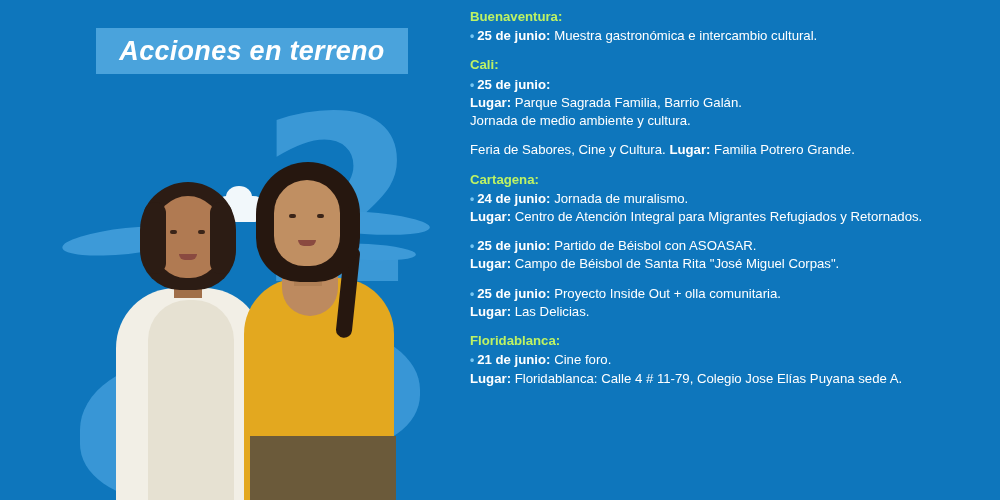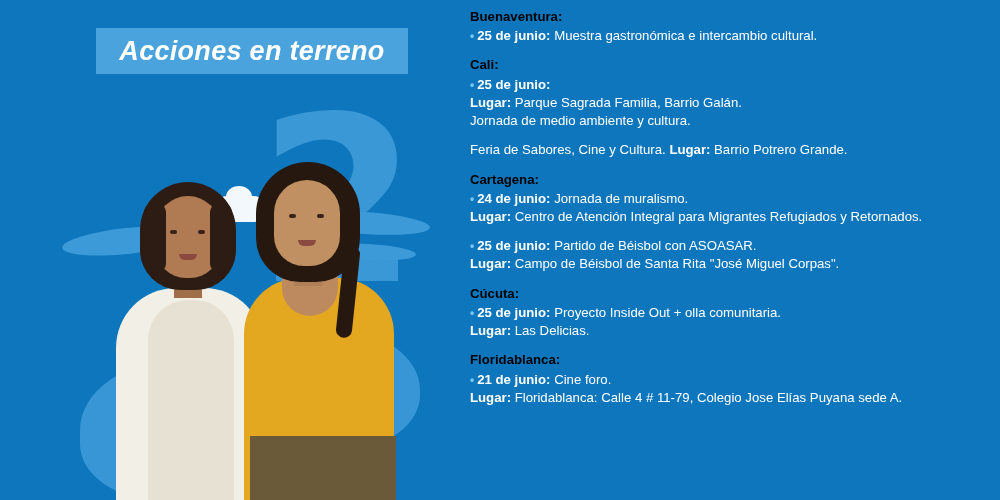--- a/index.html
+++ b/index.html
@@ -294,21 +294,21 @@
     left: 470px;
     top: 8px;
     width: 505px;
     height: 486px;
     color: #ffffff;
     font-size: 13.2px;
     line-height: 1.38;
   }
   .block { margin-bottom: 11px; }
   .city {
-    color: #000000;
+    color: #bef264;
     font-weight: bold;
     font-size: 13.2px;
     margin-bottom: 1px;
   }
   .line { margin: 0; }
   .bullet:before {
     content: "\2022";
     color: #79c7f2;
     font-size: 12px;
     margin-right: 3px;
@@ -379,21 +379,21 @@
       <div class="city">Cali:</div>
       <div class="line">
         <span class="bullet b">25 de junio:</span>
       </div>
       <div class="line">
         <span class="b">Lugar:</span><span> Parque Sagrada Familia, Barrio Galán.</span>
       </div>
       <div class="line">Jornada de medio ambiente y cultura.</div>
       <div class="spacer"></div>
       <div class="line">
-        <span>Feria de Sabores, Cine y Cultura. </span><span class="b">Lugar:</span><span> Barrio Potrero Grande.</span>
+        <span>Feria de Sabores, Cine y Cultura. </span><span class="b">Lugar:</span><span> Familia Potrero Grande.</span>
       </div>
     </div>
 
     <div class="block">
       <div class="city">Cartagena:</div>
       <div class="line">
         <span class="bullet b">24 de junio:</span><span> Jornada de muralismo.</span>
       </div>
       <div class="line">
         <span class="b">Lugar:</span><span> Centro de Atención Integral para Migrantes Refugiados y Retornados.</span>
@@ -401,21 +401,20 @@
       <div class="spacer"></div>
       <div class="line">
         <span class="bullet b">25 de junio:</span><span> Partido de Béisbol con ASOASAR.</span>
       </div>
       <div class="line">
         <span class="b">Lugar:</span><span> Campo de Béisbol de Santa Rita "José Miguel Corpas".</span>
       </div>
     </div>
 
     <div class="block">
-      <div class="city">Cúcuta:</div>
       <div class="line">
         <span class="bullet b">25 de junio:</span><span> Proyecto Inside Out + olla comunitaria.</span>
       </div>
       <div class="line">
         <span class="b">Lugar:</span><span> Las Delicias.</span>
       </div>
     </div>
 
     <div class="block">
       <div class="city">Floridablanca:</div>

